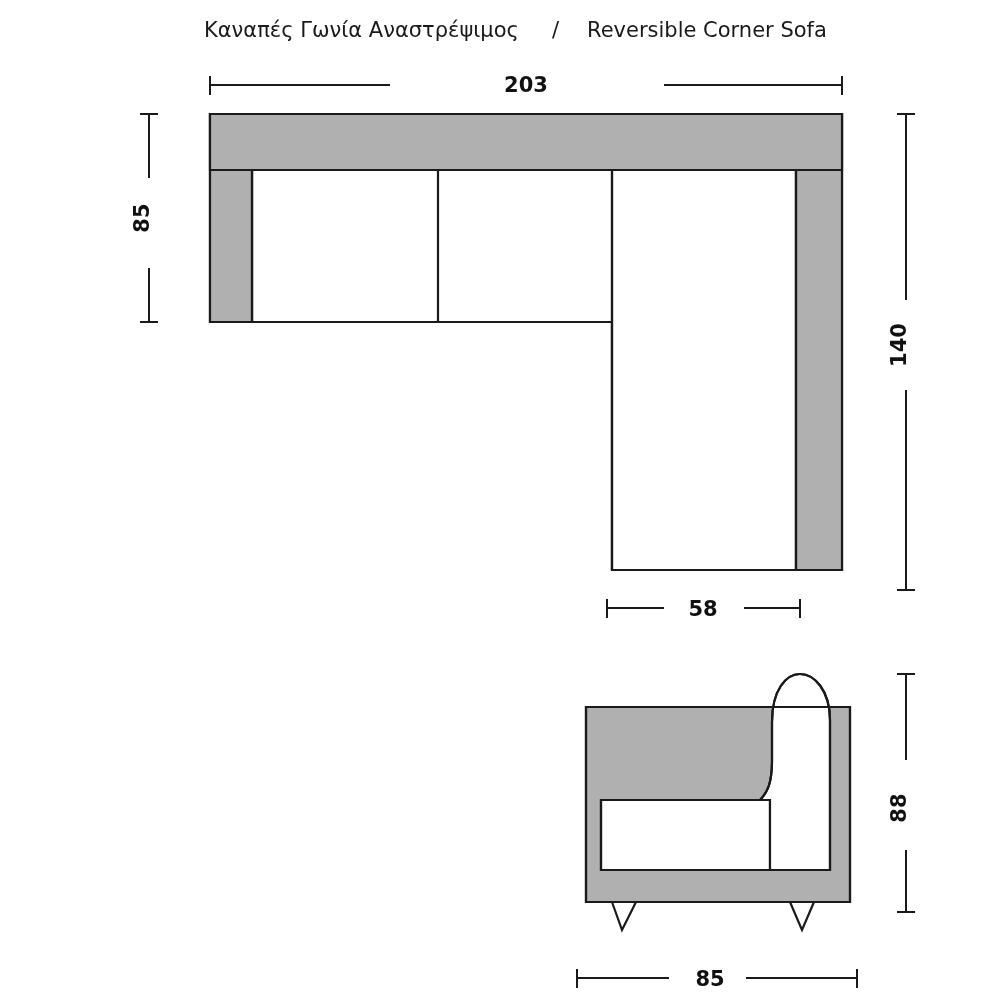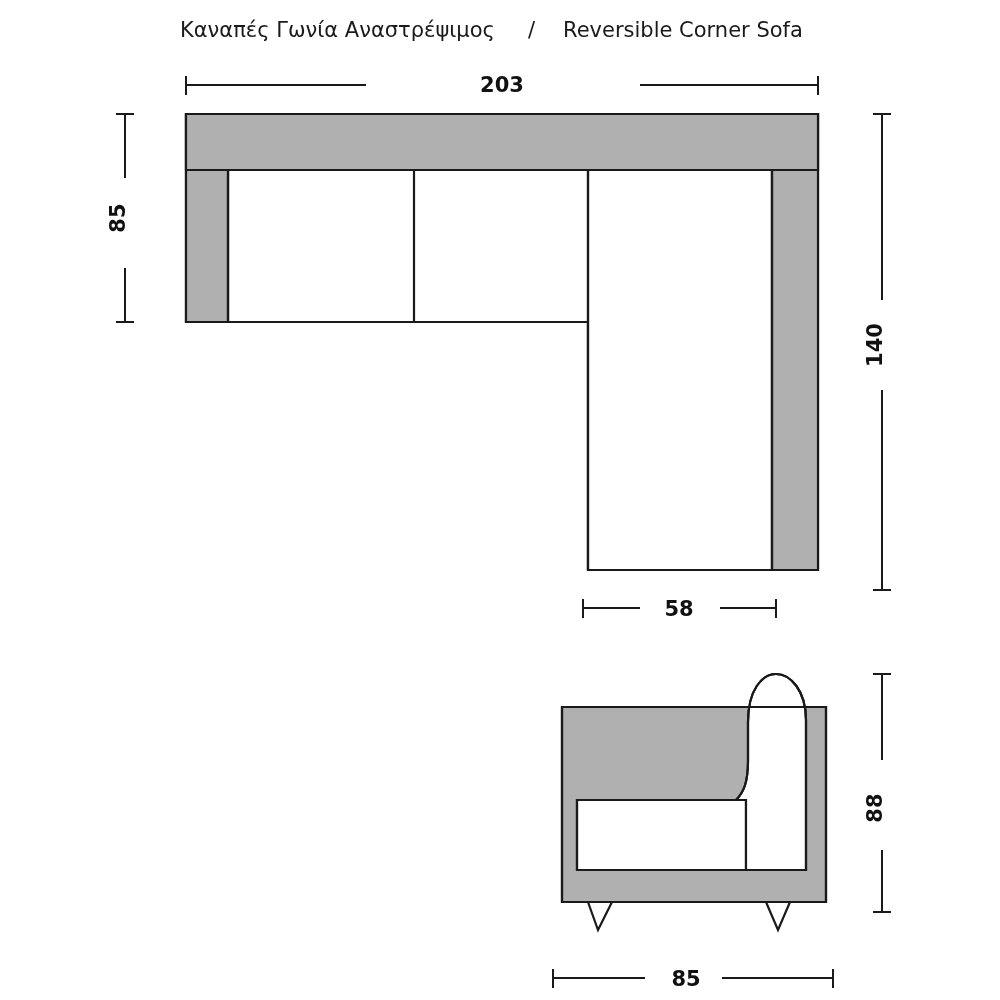--- a/index.html
+++ b/index.html
@@ -11,20 +11,21 @@
     width: 1000px;
     height: 1000px;
     font-family: "DejaVu Sans", "Liberation Sans", sans-serif;
     color: #1a1a1a;
     position: relative;
     overflow: hidden;
   }
   #stage {
     position: absolute;
     inset: 0;
+    margin-left: 24px;
   }
   svg.diagram {
     display: block;
     width: 1000px;
     height: 1000px;
   }
   .title-text {
     font-family: "DejaVu Sans", "Liberation Sans", sans-serif;
     font-size: 21px;
     fill: #1a1a1a;

